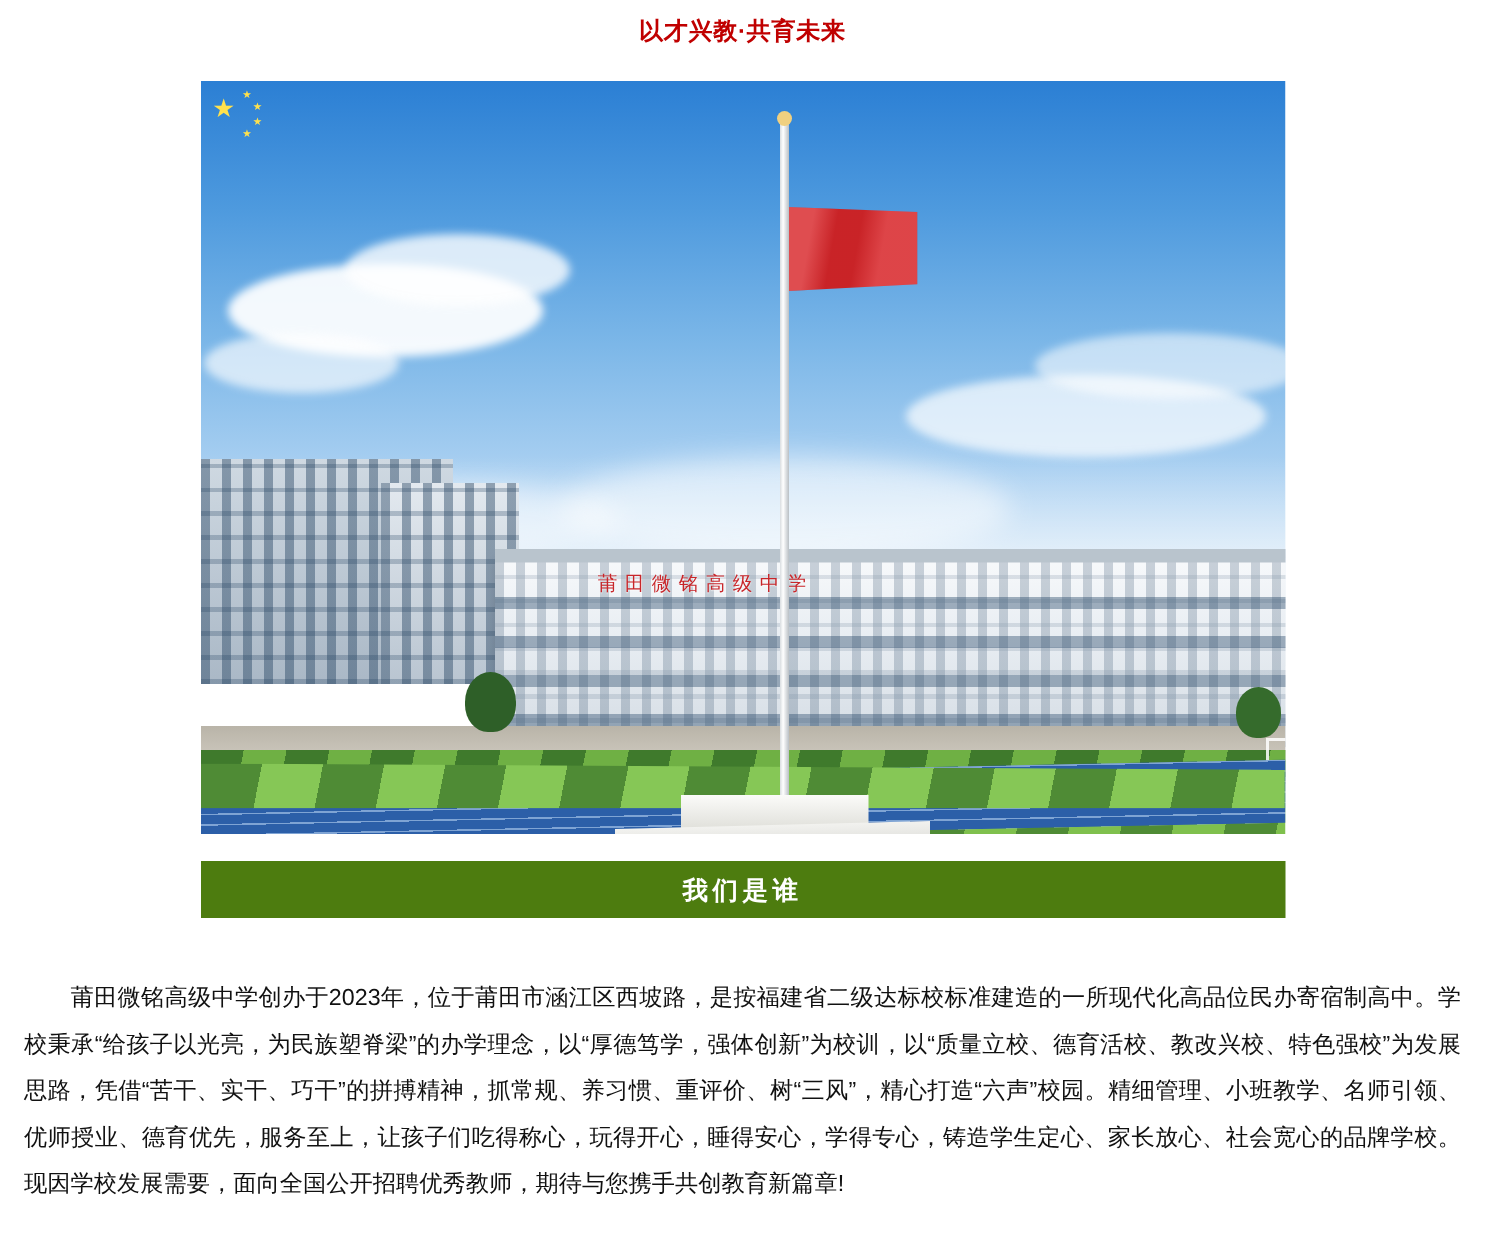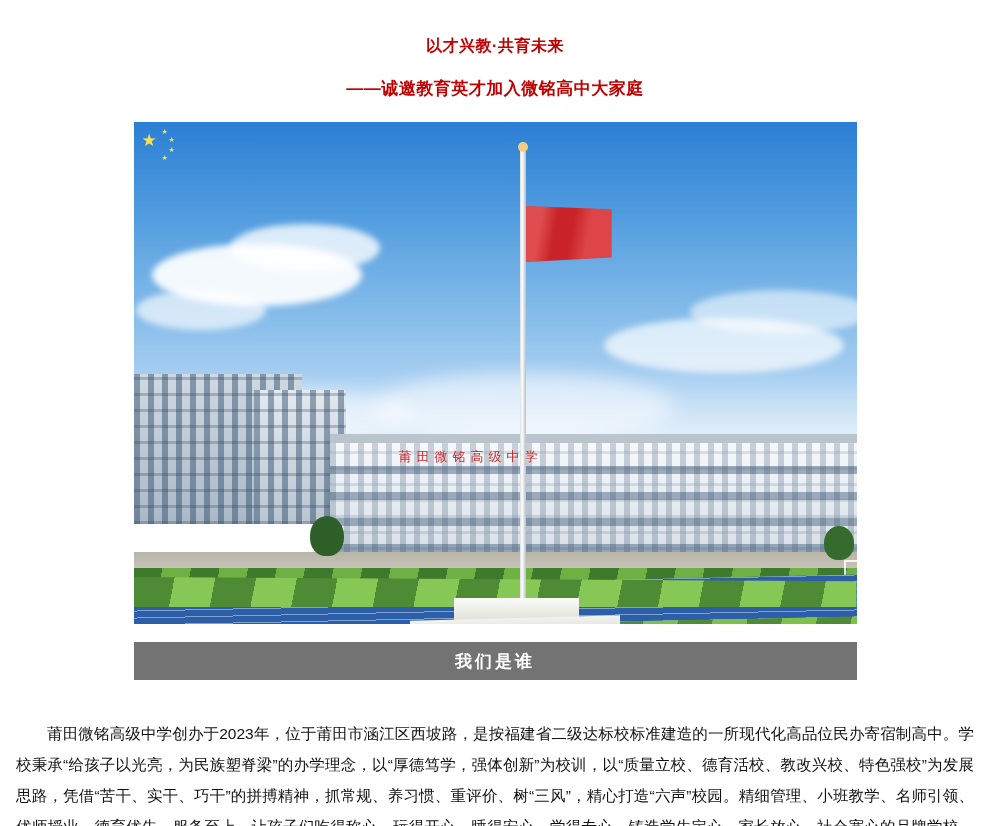--- a/index.html
+++ b/index.html
@@ -13,21 +13,20 @@
     font-family: "Liberation Sans", sans-serif;
     color: #000000;
   }
   .page {
     width: 990px;
     position: relative;
   }
   .headline-block {
     padding-top: 8px;
     text-align: center;
-    margin-top: 24px;
   }
   .headline-1 {
     color: #c00000;
     font-size: 16px;
     font-weight: bold;
     letter-spacing: 0.5px;
     line-height: 28px;
     margin: 0;
   }
   .headline-2 {
@@ -258,21 +257,21 @@
   }
   
   .section-bar-wrap {
     display: flex;
     justify-content: center;
     margin-top: 18px;
   }
   .section-bar {
     width: 723px;
     height: 38px;
-    background: #737373;
+    background: #4d7c0f;
     color: #ffffff;
     font-size: 17px;
     font-weight: bold;
     letter-spacing: 3px;
     display: flex;
     align-items: center;
     justify-content: center;
   }
   
   .body-text {
@@ -286,21 +285,20 @@
   }
   .spacer { height: 14px; }
 </style>
 </head>
 <body>
 
 <div class="page">
 
   <div class="headline-block">
     <p class="headline-1">以才兴教·共育未来</p>
-    <p class="headline-2">——诚邀教育英才加入微铭高中大家庭</p>
   </div>
 
   <div class="hero-wrap">
     <div class="hero">
 
       <div class="sky"></div>
       <div class="cloud c1"></div>
       <div class="cloud c2"></div>
       <div class="cloud c3"></div>
       <div class="cloud c4"></div>

